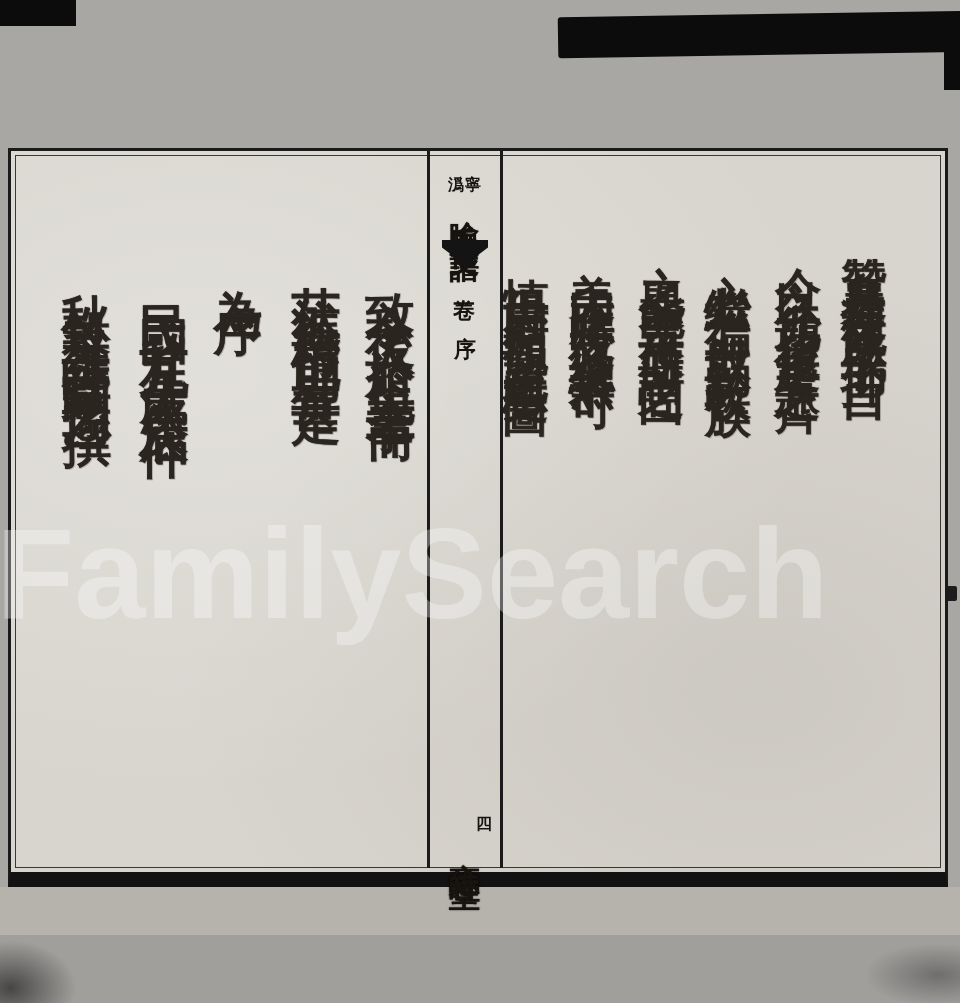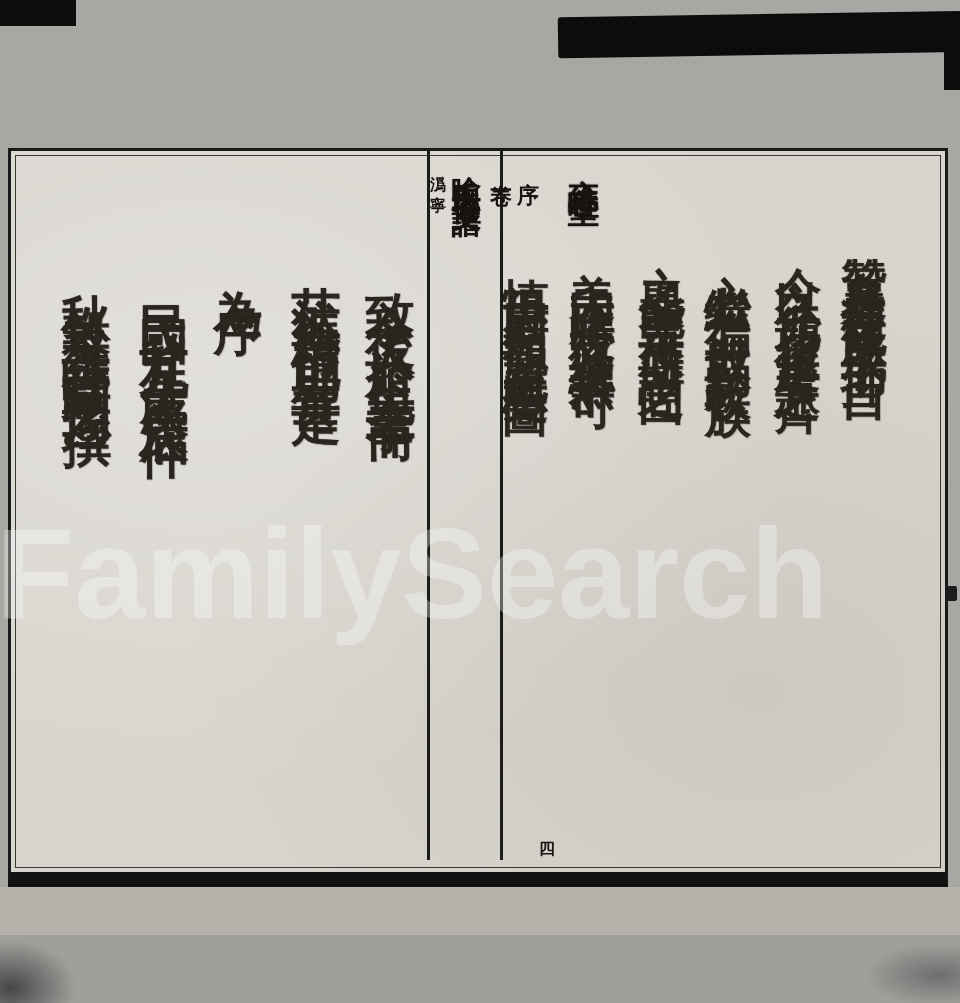--- a/index.html
+++ b/index.html
@@ -42,23 +42,23 @@
   .page-left  .col{font-size:49px;letter-spacing:14px;line-height:76px;}
   .page-right .col:nth-child(even){transform:rotate(.5deg);}
   .page-left  .col:nth-child(odd){transform:rotate(-.5deg);}
   .ro-1{padding-top:0}.ro-2{padding-top:10px}.ro-3{padding-top:16px}
   .ro-4{padding-top:8px}.ro-5{padding-top:14px}.ro-6{padding-top:20px}
   .lo-1{padding-top:16px}.lo-2{padding-top:10px}.lo-3{padding-top:14px}
   .lo-4{padding-top:30px}.lo-5{padding-top:18px}
 
   
   .banxin{
-    position:absolute;top:0;bottom:12px;left:416px;width:70px;
+    position:absolute;top:0;bottom:4px;left:416px;width:70px;
     border-left:3px solid #1b1b1b;border-right:3px solid #1b1b1b;
-    display:flex;flex-direction:row;color:#17140f;
+    display:flex;flex-direction:column;align-items:center;color:#17140f;
   }
   .banxin-header{margin-top:24px;font-size:16px;font-weight:900;letter-spacing:1px;direction:rtl;}
   .banxin-title{writing-mode:vertical-rl;text-orientation:upright;font-size:29px;font-weight:900;letter-spacing:5px;margin-top:2px;text-shadow:0 0 1px #000;}
   .fishtail{width:46px;height:25px;background:#141414;clip-path:polygon(0 0,100% 0,100% 30%,50% 100%,0 30%);margin-top:7px;}
   .banxin-vol{writing-mode:vertical-rl;text-orientation:upright;font-size:22px;font-weight:700;letter-spacing:12px;margin-top:16px;}
   .banxin-sec{font-size:22px;font-weight:700;margin-top:30px;}
   .banxin-spacer{flex:1;}
   .banxin-folio{font-size:16px;font-weight:700;align-self:flex-end;margin-right:8px;}
   .banxin-hall{writing-mode:vertical-rl;text-orientation:upright;font-size:31px;font-weight:900;letter-spacing:7px;margin:4px 0 8px 0;text-shadow:0 0 1.5px #000;}
 

